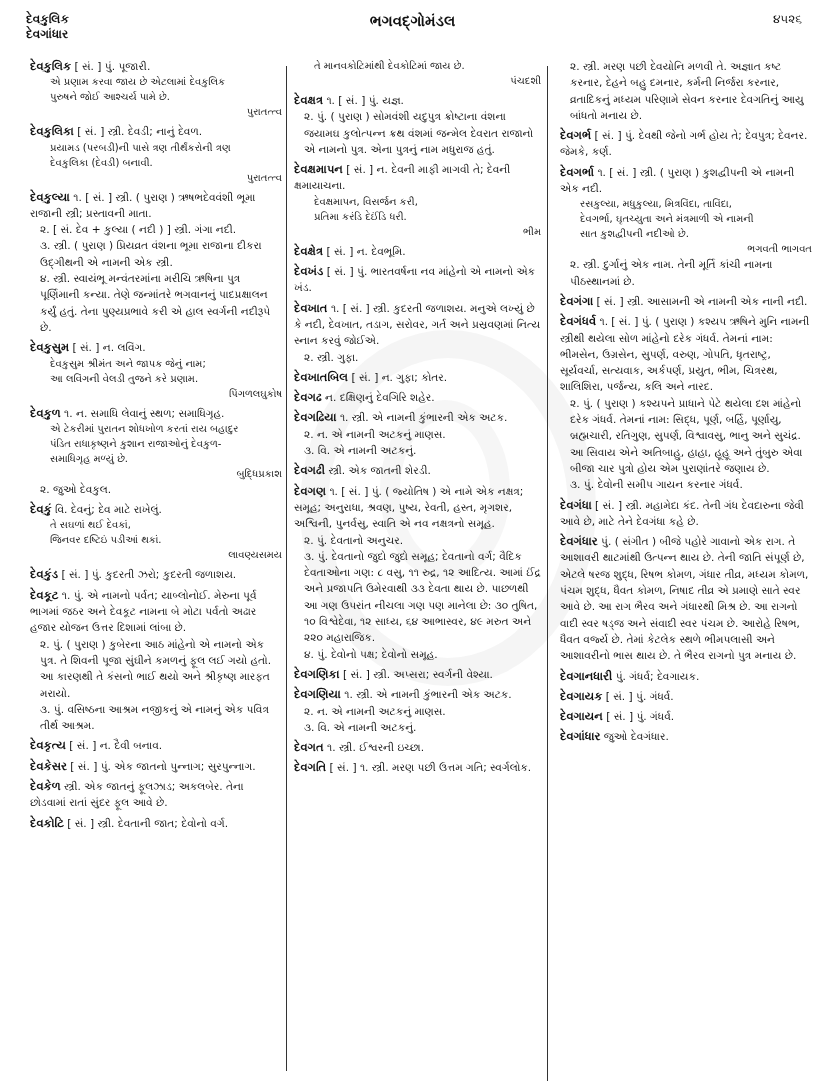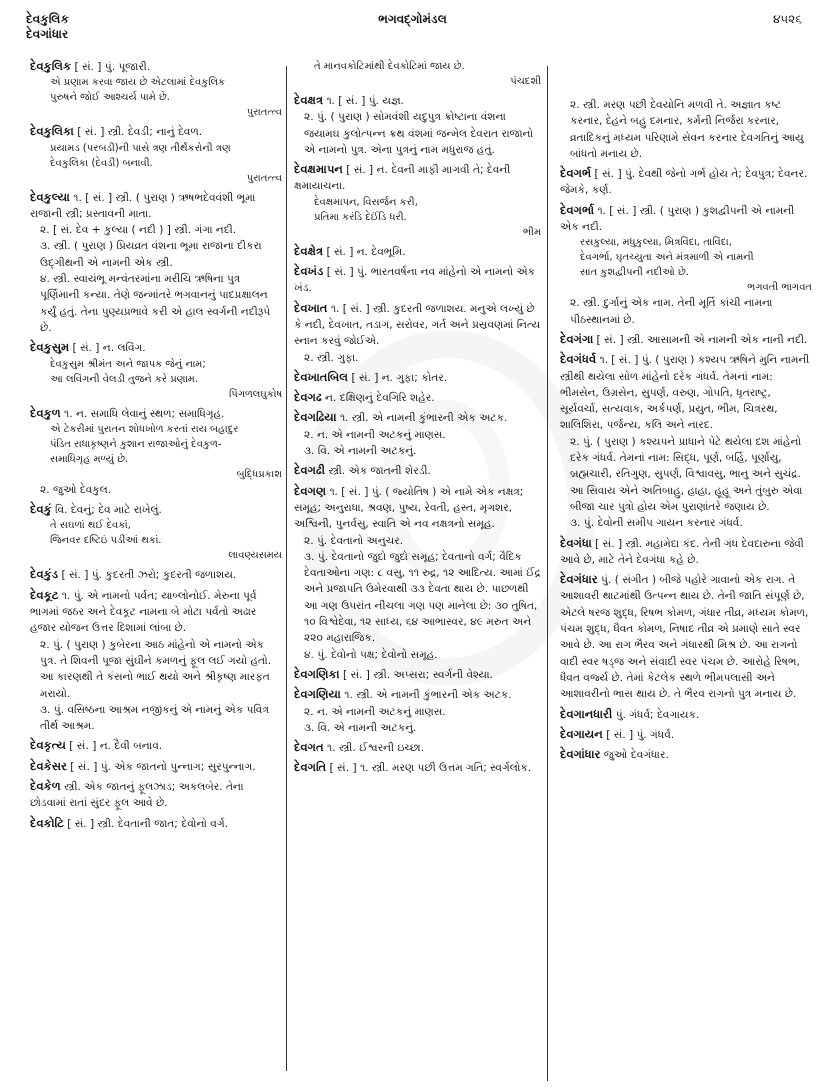--- a/index.html
+++ b/index.html
@@ -13,29 +13,29 @@
     border-radius: 50%; border: 28px solid rgba(200,200,200,0.18);
     pointer-events: none;
   }
   .watermark2 {
     position: absolute; left: 380px; top: 400px; width: 90px; height: 140px;
     border-radius: 50%; border: 20px solid rgba(200,200,200,0.16);
     pointer-events: none;
   }
   .header { position: absolute; top: 0; left: 0; right: 0; height: 52px; }
   .guide-words { position: absolute; left: 26px; top: 12px; font-size: 12px; line-height: 15px; font-weight: bold; }
-  .page-title { position: absolute; left: 0; right: 0; top: 12px; text-align: center; font-size: 12px; font-weight: bold; }
+  .page-title { position: absolute; left: 0; right: 0; top: 12px; text-align: center; font-size: 15px; font-weight: bold; }
   .page-number { position: absolute; right: 23px; top: 12px; font-size: 12px; font-weight: normal; }
   .col {
     position: absolute; top: 58px; bottom: 0;
     font-size: 10.6px; line-height: 16.3px;
   }
   .col-left { left: 30px; width: 252px; }
   .col-mid { left: 294px; width: 247px; }
-  .col-right { left: 560px; width: 252px; margin-top: 38px; }
+  .col-right { left: 560px; width: 252px; }
   .rule { position: absolute; top: 66px; width: 1px; background: #333; }
   .rule-1 { left: 286px; height: 1005px; }
   .rule-2 { left: 547px; height: 1015px; }
   .entry { margin: 0 0 4px 0; }
   .hw { font-weight: bold; font-size: 11.5px; }
   .body { }
   .sense { padding-left: 10px; }
   .quote { padding-left: 20px; font-size: 10px; line-height: 15px; }
   .src { text-align: right; font-size: 10px; line-height: 15px; }
 </style>
@@ -204,19 +204,22 @@
       <div class="entry">
         <div class="body"><span class="hw">દેવગંધા</span> <span>[ સં. ] સ્ત્રી. મહામેદા કંદ. તેની ગંધ દેવદારુના જેવી આવે છે, માટે તેને દેવગંધા કહે છે.</span></div>
       </div>
       <div class="entry">
         <div class="body"><span class="hw">દેવગંધાર</span> <span>પું. ( સંગીત ) બીજે પહોરે ગાવાનો એક રાગ. તે આશાવરી થાટમાંથી ઉત્પન્ન થાય છે. તેની જાતિ સંપૂર્ણ છે, એટલે ષરજ શુદ્ધ, રિષભ કોમળ, ગંધાર તીવ્ર, મધ્યમ કોમળ, પંચમ શુદ્ધ, ધૈવત કોમળ, નિષાદ તીવ્ર એ પ્રમાણે સાતે સ્વર આવે છે. આ રાગ ભૈરવ અને ગંધારથી મિશ્ર છે. આ રાગનો વાદી સ્વર ષડ્જ અને સંવાદી સ્વર પંચમ છે. આરોહે રિષભ, ધૈવત વર્જ્ય છે. તેમાં કેટલેક સ્થળે ભીમપલાસી અને આશાવરીનો ભાસ થાય છે. તે ભૈરવ રાગનો પુત્ર મનાય છે.</span></div>
       </div>
       <div class="entry">
         <div class="body"><span class="hw">દેવગાનધારી</span> <span>પું. ગંધર્વ; દેવગાયક.</span></div>
       </div>
       <div class="entry">
+        <div class="body"><span class="hw">દેવગાયક</span> <span>[ સં. ] પું. ગંધર્વ.</span></div>
+      </div>
+      <div class="entry">
         <div class="body"><span class="hw">દેવગાયન</span> <span>[ સં. ] પું. ગંધર્વ.</span></div>
       </div>
       <div class="entry">
         <div class="body"><span class="hw">દેવગાંધાર</span> <span>જુઓ દેવગંધાર.</span></div>
       </div>
     </div>
 </div>
 
 </body></html>

